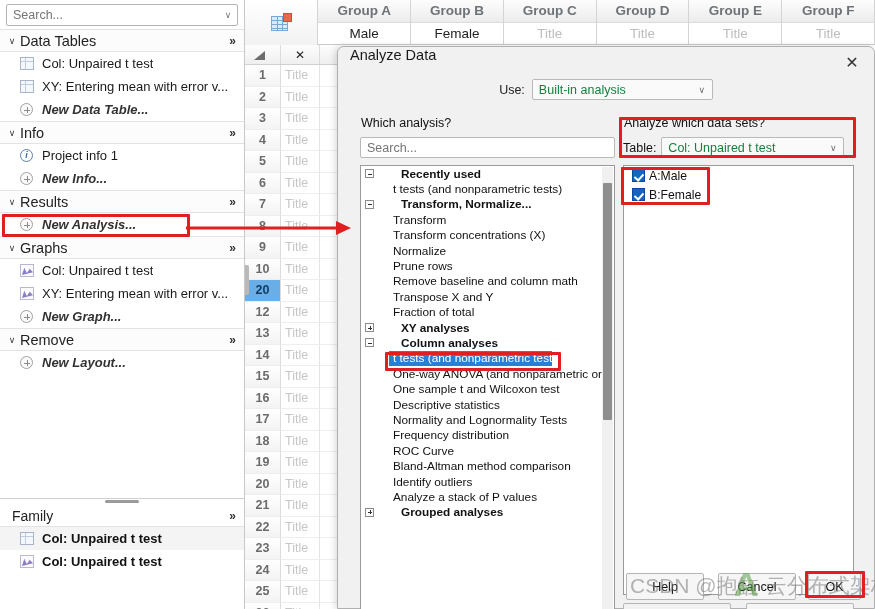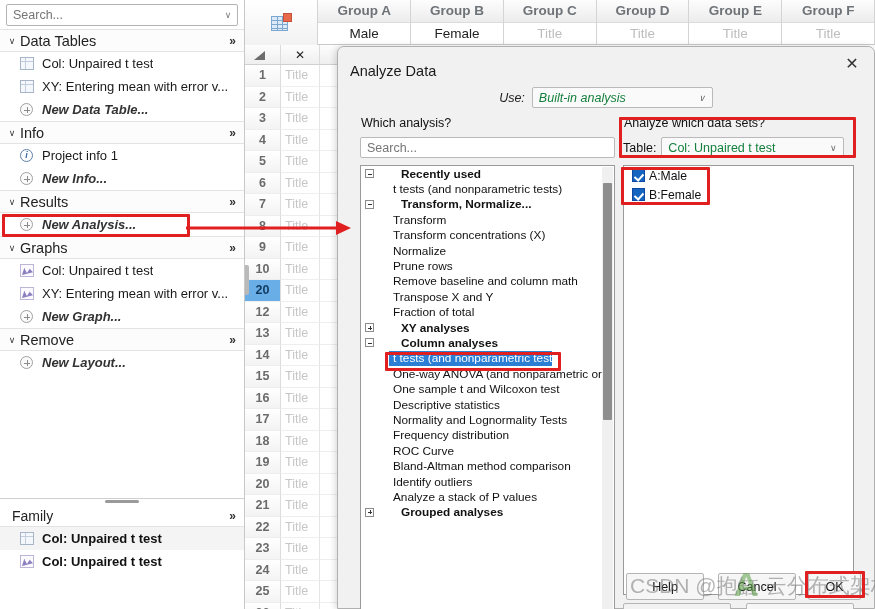--- a/index.html
+++ b/index.html
@@ -203,35 +203,34 @@
   }
 
   
   #dialog {
     position: absolute; left: 337px; top: 46px; width: 538px; height: 563px;
     background: #f1f1f1; border: 1px solid #b0b0b0;
     border-top-left-radius: 7px; border-top-right-radius: 7px;
     box-shadow: -2px 0 6px rgba(0,0,0,0.14);
   }
   .dlg-title-bar {
-    height: 32px; display: flex; align-items: flex-end;
+    height: 32px; display: flex; align-items: flex-start;
     border-top-left-radius: 7px; border-top-right-radius: 7px;
     background: #f1f1f1;
   }
   .dlg-title { flex: 1; padding-left: 12px; font-size: 14.5px; color: #1a1a1a; }
   .dlg-close {
     width: 44px; height: 31px; display: flex; align-items: center; justify-content: center;
     font-size: 16px; color: #333;
   }
   .dlg-body { position: absolute; left: 0; right: 0; top: 32px; bottom: 0; }
 
   .use-row {
     display: flex; align-items: center; justify-content: center;
-    margin-top: 8px;
-    font-style: italic;
+    margin-top: 0;
   }
   .use-label { font-size: 12.5px; color: #222; margin-right: 7px; }
   .combo {
     height: 21px; border: 1px solid #b9b9b9; background: #fafafa;
     display: flex; align-items: center; border-radius: 2px;
   }
   .combo .val { flex: 1; font-size: 12.5px; color: #15803d; padding-left: 6px; white-space: nowrap; }
   .combo .chev { width: 20px; text-align: center; font-size: 9px; color: #6b6b6b; }
   #use-combo { width: 181px; }
 

